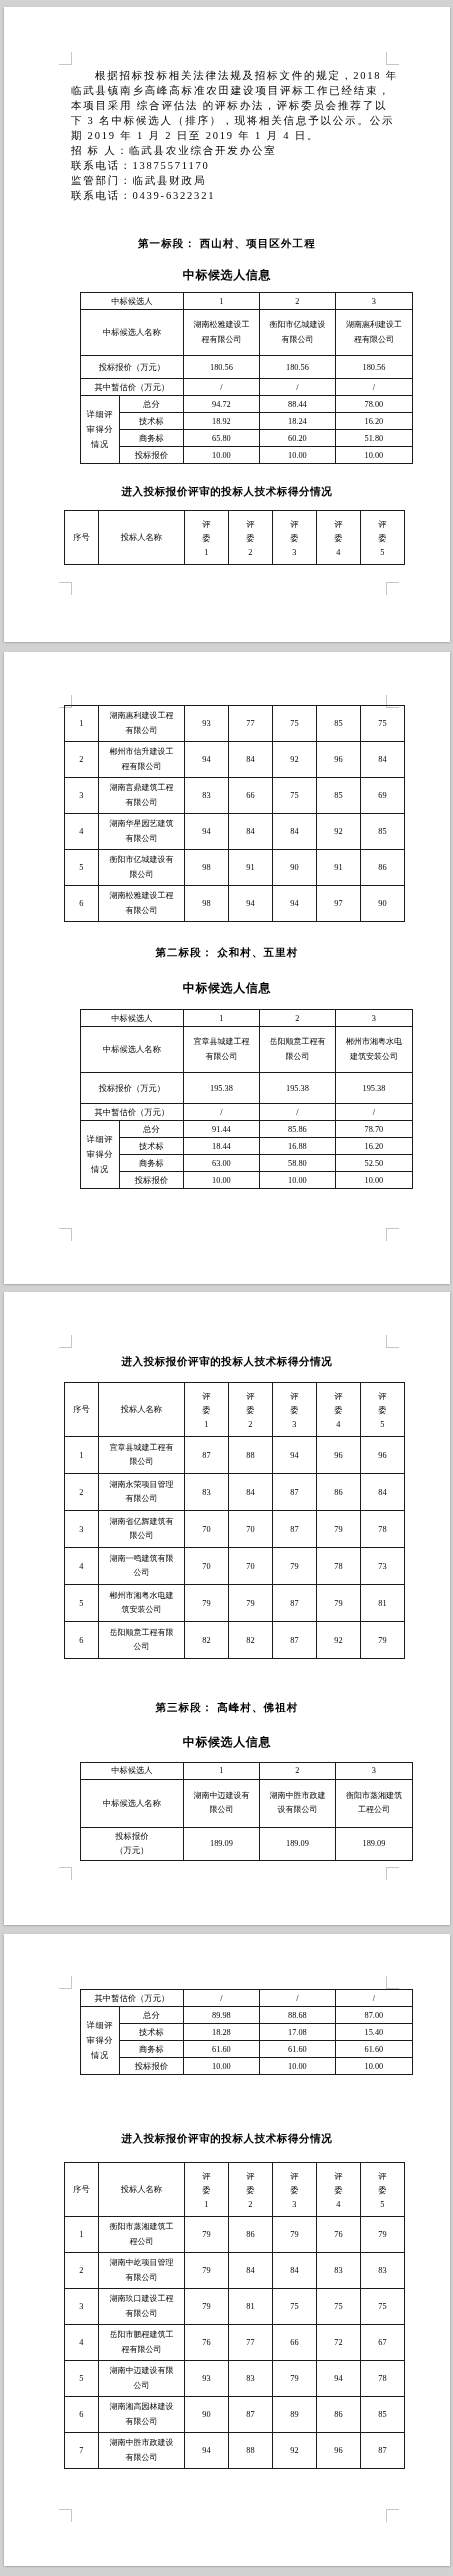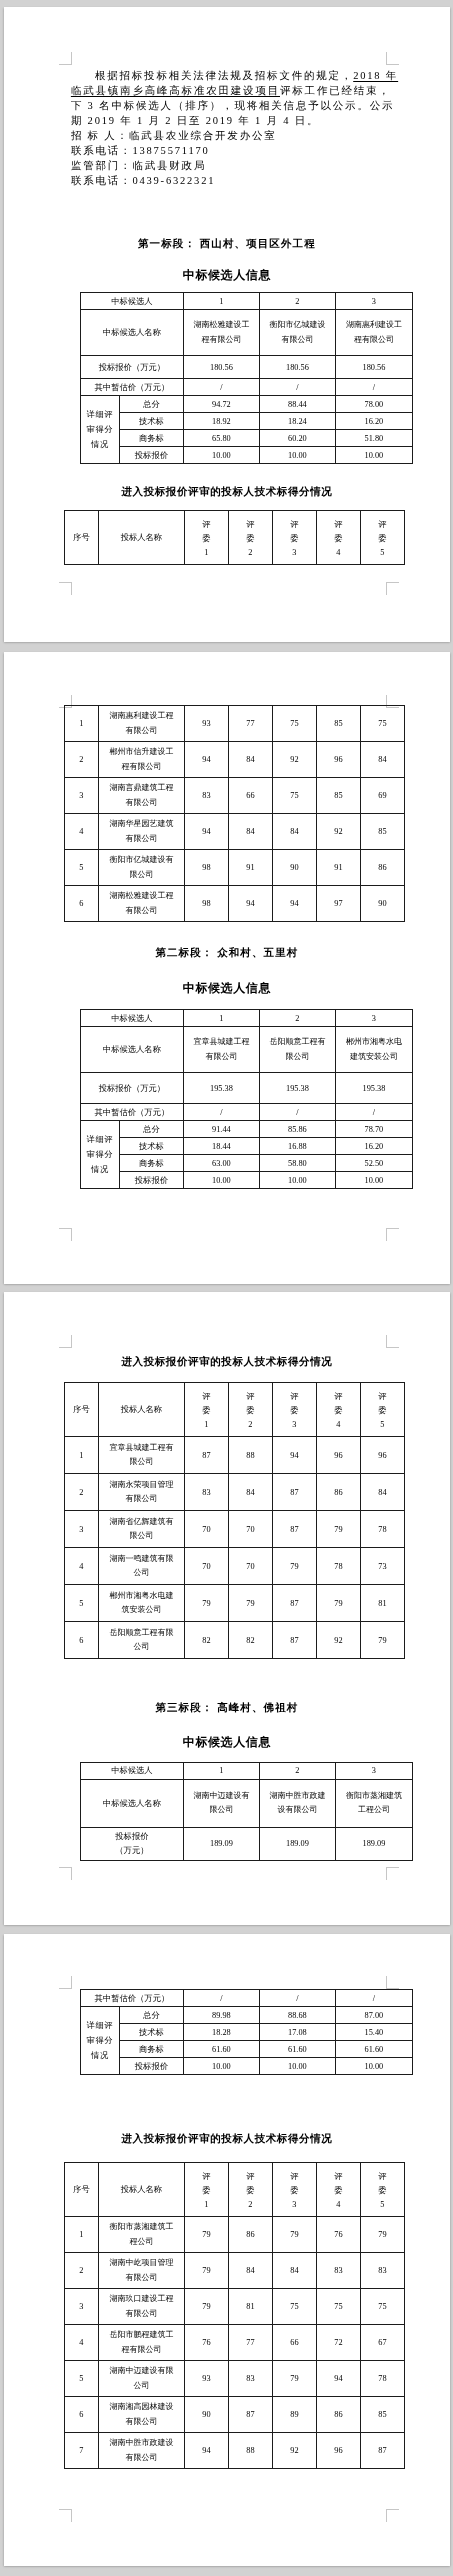--- a/index.html
+++ b/index.html
@@ -15,21 +15,21 @@
   .cmark { position:absolute; width:12px; height:12px; }
   .ml { left:55px; }  .mr { left:382px; }
   .tml { border-right:0.6px solid var(--mk); border-bottom:0.6px solid var(--mk); }
   .tmr { border-left:0.6px solid var(--mk);  border-bottom:0.6px solid var(--mk); }
   .bml { border-right:0.6px solid var(--mk); border-top:0.6px solid var(--mk); }
   .bmr { border-left:0.6px solid var(--mk);  border-top:0.6px solid var(--mk); }
 
   .intro { position:absolute; left:67px; top:61px; width:320px; }
   .ln { font-size:10.5px; letter-spacing:1.8px; line-height:15px; white-space:nowrap; }
   .indent { text-indent:24px; }
-  .u { text-decoration:underline; text-underline-offset:2.2px; }
+  .u { text-underline-offset:2.2px; }
 
   .sec-title  { position:absolute; left:0; width:100%; text-align:center; font-weight:bold;
                 font-size:10.5px; letter-spacing:1.1px; font-family:"Liberation Serif", serif; }
   .info-title { position:absolute; left:0; width:100%; text-align:center; font-weight:bold;
                 font-size:12px; letter-spacing:0.6px; font-family:"Liberation Sans", sans-serif; }
   .tech-title { position:absolute; left:0; width:100%; text-align:center; font-weight:bold;
                 font-size:10.5px; letter-spacing:0.6px; font-family:"Liberation Sans", sans-serif; }
 
   table { border-collapse:collapse; table-layout:fixed; position:absolute; }
   td { border:0.6px solid var(--bd); text-align:center; vertical-align:middle;
@@ -54,20 +54,21 @@
 
   <div class="page" id="page1">
     <div class="cmark ml tml" style="top:45px"></div>
     <div class="cmark mr tmr" style="top:45px"></div>
     <div class="cmark ml bml" style="top:575px"></div>
     <div class="cmark mr bmr" style="top:575px"></div>
 
     <div class="intro">
       <div class="ln indent"><span>根据招标投标相关法律法规及招标文件的规定，</span><span class="u">2018 年</span></div>
       <div class="ln"><span class="u">临武县镇南乡高峰高标准农田建设项目</span><span>评标工作已经结束，</span></div>
+      <div class="ln"><span>本项目采用</span><span class="u"> 综合评估法 </span><span>的评标办法，评标委员会推荐了以</span></div>
       <div class="ln"><span>下 3 名中标候选人（排序），现将相关信息予以公示。公示</span></div>
       <div class="ln"><span>期 2019 年 1 月 2 日至 2019 年 1 月 4 日。</span></div>
       <div class="ln">招 标 人：临武县农业综合开发办公室</div>
       <div class="ln">联系电话：13875571170</div>
       <div class="ln">监管部门：临武县财政局</div>
       <div class="ln">联系电话：0439-6322321</div>
     </div>
 
     <div class="sec-title" style="top:230px">第一标段： 西山村、项目区外工程</div>
     <div class="info-title" style="top:260px">中标候选人信息</div>

